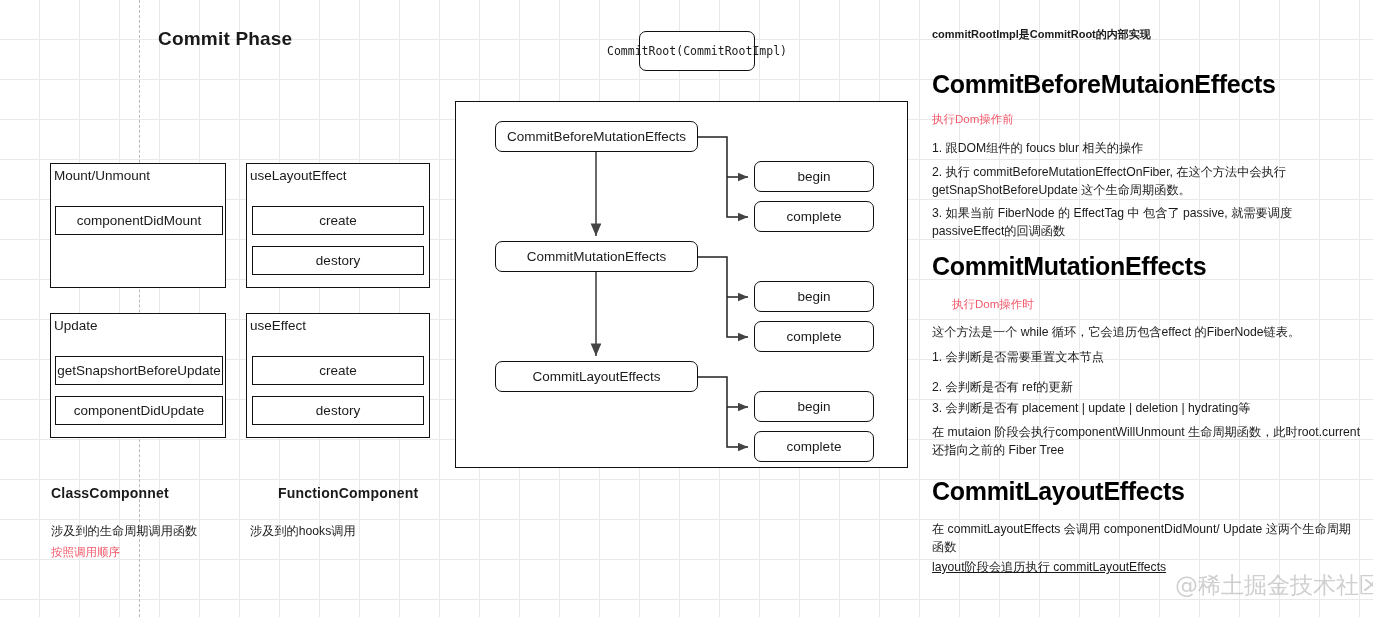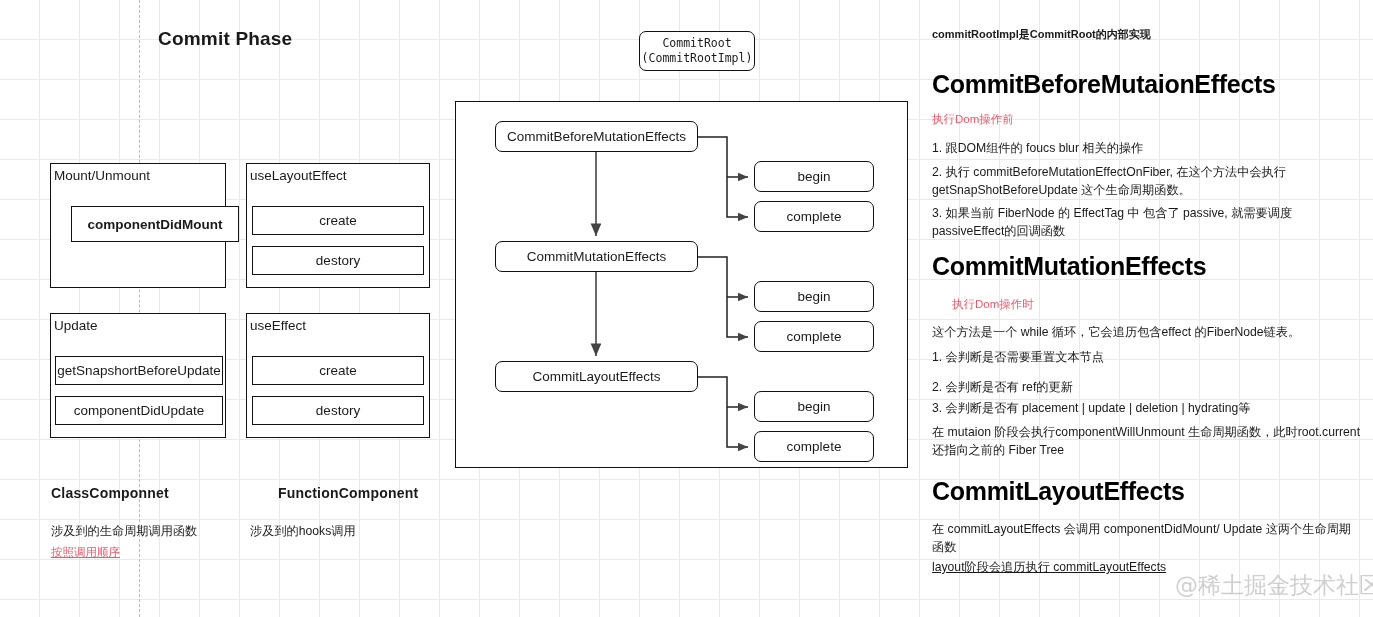--- a/index.html
+++ b/index.html
@@ -100,21 +100,21 @@
 <div id="root">
 
   <div class="vguide" style="left:139px;"></div>
 
   <div class="ttl" style="left:158px;top:28px;">Commit Phase</div>
   <div class="ttl" style="left:51px;top:485px;font-size:14px;">ClassComponnet</div>
   <div class="ttl" style="left:250px;top:485px;font-size:14px;margin-left:28px;">FunctionComponent</div>
 
   <div class="gbox" style="left:50px;top:163px;width:176px;height:125px;">
     <div class="glabel">Mount/Unmount</div>
-    <div class="ibox" style="left:20px;top:42px;width:168px;height:36px;font-weight:bold;">componentDidMount</div>
+    <div class="ibox" style="left:4px;top:42px;width:168px;height:29px;">componentDidMount</div>
   </div>
 
   <div class="gbox" style="left:246px;top:163px;width:184px;height:125px;">
     <div class="glabel">useLayoutEffect</div>
     <div class="ibox" style="left:5px;top:42px;width:172px;height:29px;">create</div>
     <div class="ibox" style="left:5px;top:82px;width:172px;height:29px;">destory</div>
   </div>
 
   <div class="gbox" style="left:50px;top:313px;width:176px;height:125px;padding-left:40px;">
     <div class="glabel">Update</div>
@@ -122,24 +122,24 @@
     <div class="ibox" style="left:4px;top:82px;width:168px;height:29px;">componentDidUpdate</div>
   </div>
 
   <div class="gbox" style="left:246px;top:313px;width:184px;height:125px;">
     <div class="glabel">useEffect</div>
     <div class="ibox" style="left:5px;top:42px;width:172px;height:29px;">create</div>
     <div class="ibox" style="left:5px;top:82px;width:172px;height:29px;">destory</div>
   </div>
 
   <div class="abs" style="left:51px;top:523px;font-size:12.2px;color:#1a1a1a;white-space:nowrap;">涉及到的生命周期调用函数</div>
-  <div class="abs" style="left:51px;top:545px;font-size:11.5px;color:#f2586a;white-space:nowrap;text-decoration:underline;">按照调用顺序</div>
+  <div class="abs" style="left:51px;top:545px;font-size:11.5px;color:#f2586a;white-space:nowrap;">按照调用顺序</div>
   <div class="abs" style="left:250px;top:523px;font-size:12.2px;color:#1a1a1a;white-space:nowrap;">涉及到的hooks调用</div>
 
-  <div class="rbox mono" style="left:639px;top:31px;width:116px;height:40px;flex-direction:column;">
+  <div class="rbox mono" style="left:639px;top:31px;width:116px;height:40px;flex-direction:row;">
     <span>CommitRoot</span>
     <span>(CommitRootImpl)</span>
   </div>
 
   <div class="outerbox" style="left:455px;top:101px;width:453px;height:367px;"></div>
 
   <div class="rbox" style="left:495px;top:121px;width:203px;height:31px;">CommitBeforeMutationEffects</div>
   <div class="rbox" style="left:495px;top:241px;width:203px;height:31px;">CommitMutationEffects</div>
   <div class="rbox" style="left:495px;top:361px;width:203px;height:31px;">CommitLayoutEffects</div>
 

